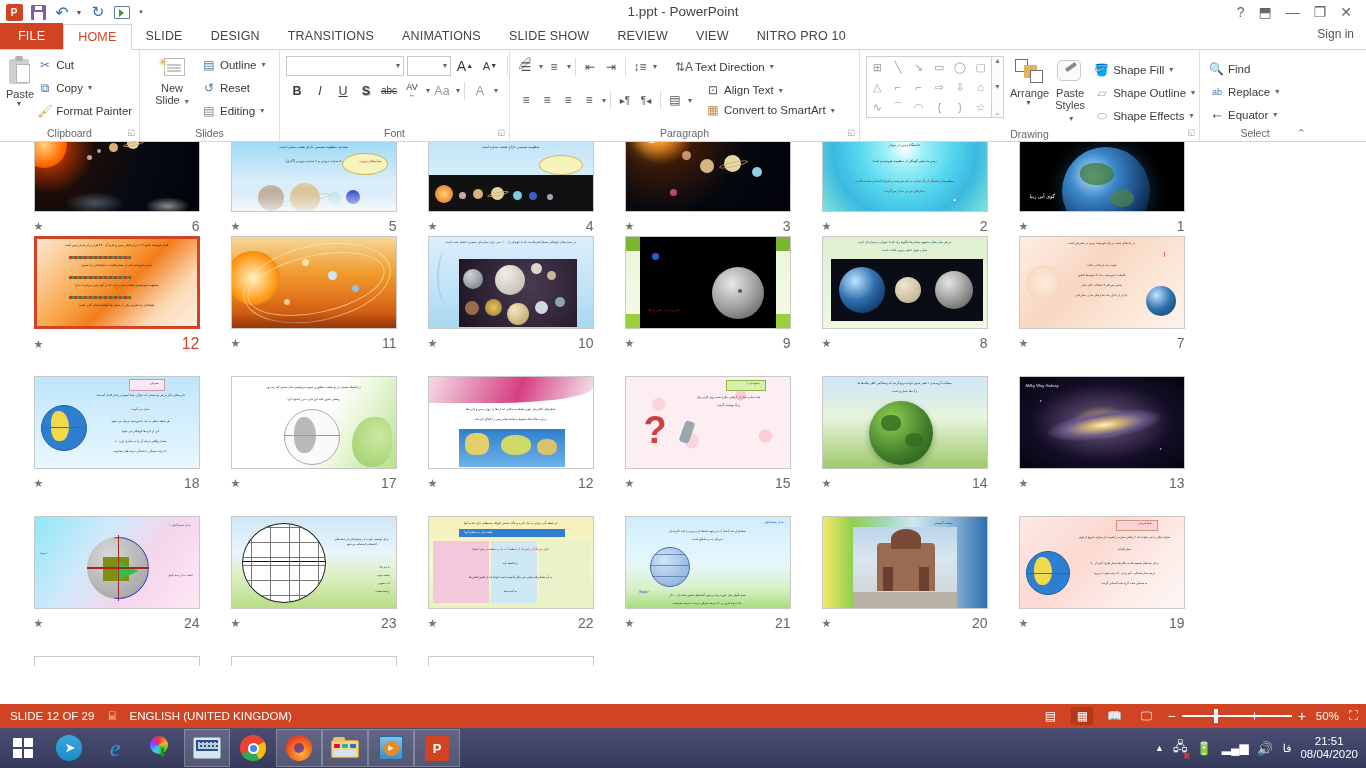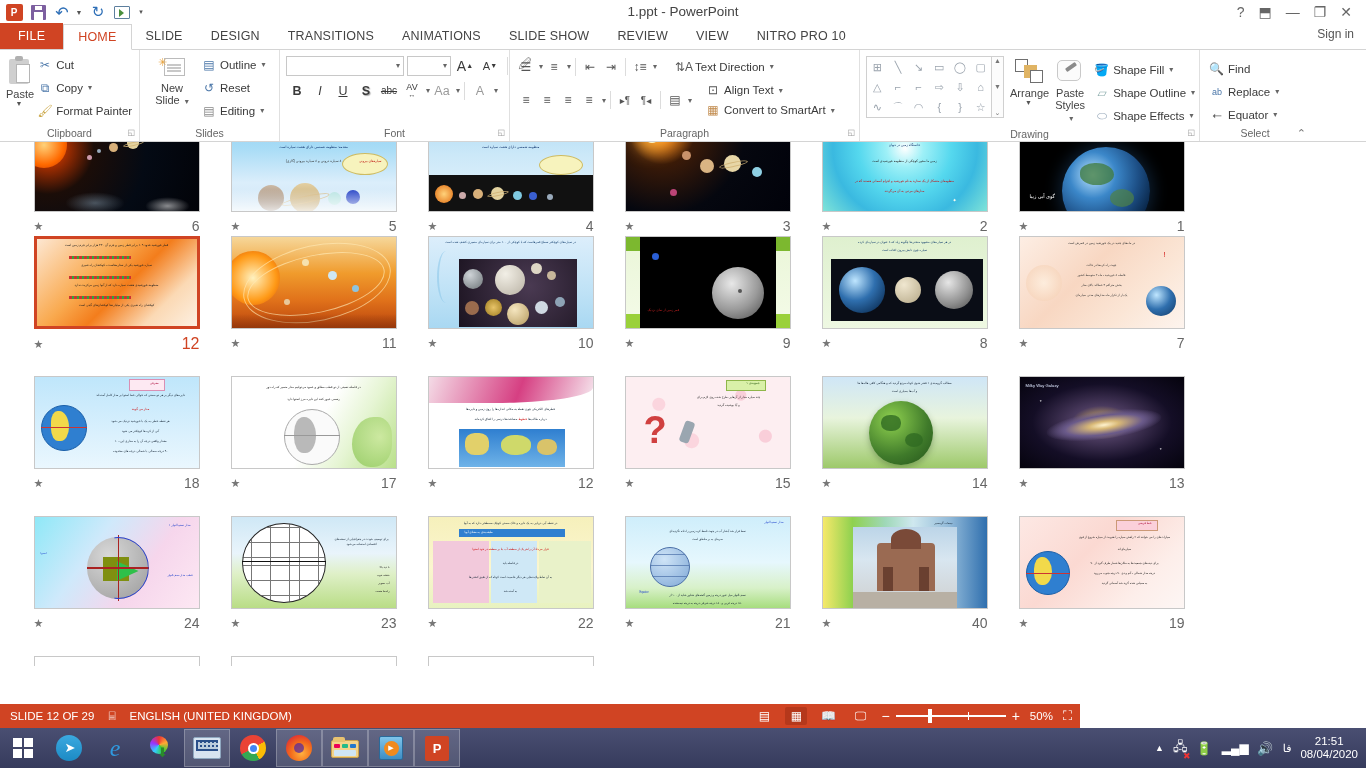--- a/index.html
+++ b/index.html
@@ -163,21 +163,21 @@
   .rtl-txt{ position:absolute; left:3px; right:3px; text-align:center; direction:rtl;
             font-size:3.6px; line-height:5px; color:#222; }
 
   .planet{ position:absolute;border-radius:50%; }
   .ringed{ position:absolute; }
   .ringed:after{content:"";position:absolute;left:-28%;top:42%;width:156%;height:16%;
                 border:1px solid rgba(210,180,120,.9);border-radius:50%;transform:rotate(-12deg);}
 
   
   .statusbar {
-    position: absolute; left: 0; top: 704px; width: 1080px; height: 24px;
+    position: absolute; left: 0; top: 704px; width: 1366px; height: 24px;
     background: #d04423; color: #fff; display: flex; align-items: center;
     font-size: 11.5px;
   }
   .sb-left { display:flex; align-items:center; gap:14px; padding-left:10px; }
   .sb-right { position:absolute; right:8px; display:flex; align-items:center; gap:10px; }
   .view-btn { width:22px;height:18px;display:flex;align-items:center;justify-content:center;
               font-size:12px;color:#fff;border-radius:2px; }
   .view-btn.active{ background:#b5381b; }
   .zoom-slider{ display:flex;align-items:center;gap:6px; }
   .zs-track{ width:110px;height:2px;background:#fff;position:relative; }
@@ -963,21 +963,21 @@
             <div style="position:absolute;left:54px;top:26px;width:58px;height:48px;background:#9a6a52;border-radius:4px 4px 0 0"></div>
             <div style="position:absolute;left:68px;top:12px;width:30px;height:20px;background:#7a4a38;border-radius:50% 50% 0 0"></div>
             <div style="position:absolute;left:60px;top:50px;width:10px;height:24px;background:#6a4030"></div>
             <div style="position:absolute;left:96px;top:50px;width:10px;height:24px;background:#6a4030"></div>
             <div style="position:absolute;left:30px;bottom:0;right:30px;height:16px;background:#b8b0a4"></div>
             <div style="position:absolute;right:34px;top:4px;font-size:2.8px;color:#123;direction:rtl">نیمه‌ات گرمسیر</div>
           </div>
         </div>
         <div class="meta">
           <span class="star">★</span>
-          <span class="num">40</span>
+          <span class="num">20</span>
         </div>
       </div>
 
       <div class="slide-cell">
         <div class="thumb">
           <div class="art" style="background:linear-gradient(135deg,#fde8e4 0%,#fbd9d2 40%,#fdeeea 75%,#fdf6f4 100%)">
             <div style="position:absolute;right:26px;top:3px;width:42px;height:11px;background:#fbd0da;border:1px solid #c97;"></div>
             <div style="position:absolute;right:32px;top:4px;font-size:3px;color:#a03;direction:rtl">خط فرضی</div>
             <div class="rtl-txt" style="top:18px;right:4px;left:50px;color:#222;font-size:2.9px">سیارات‌های را می خوانند که ۲ راهش سیاره را هدویت از سیاره شروع از قوی</div>
             <div class="rtl-txt" style="top:30px;right:4px;left:50px;color:#222;font-size:2.9px">سیاره‌ای‌اند</div>

